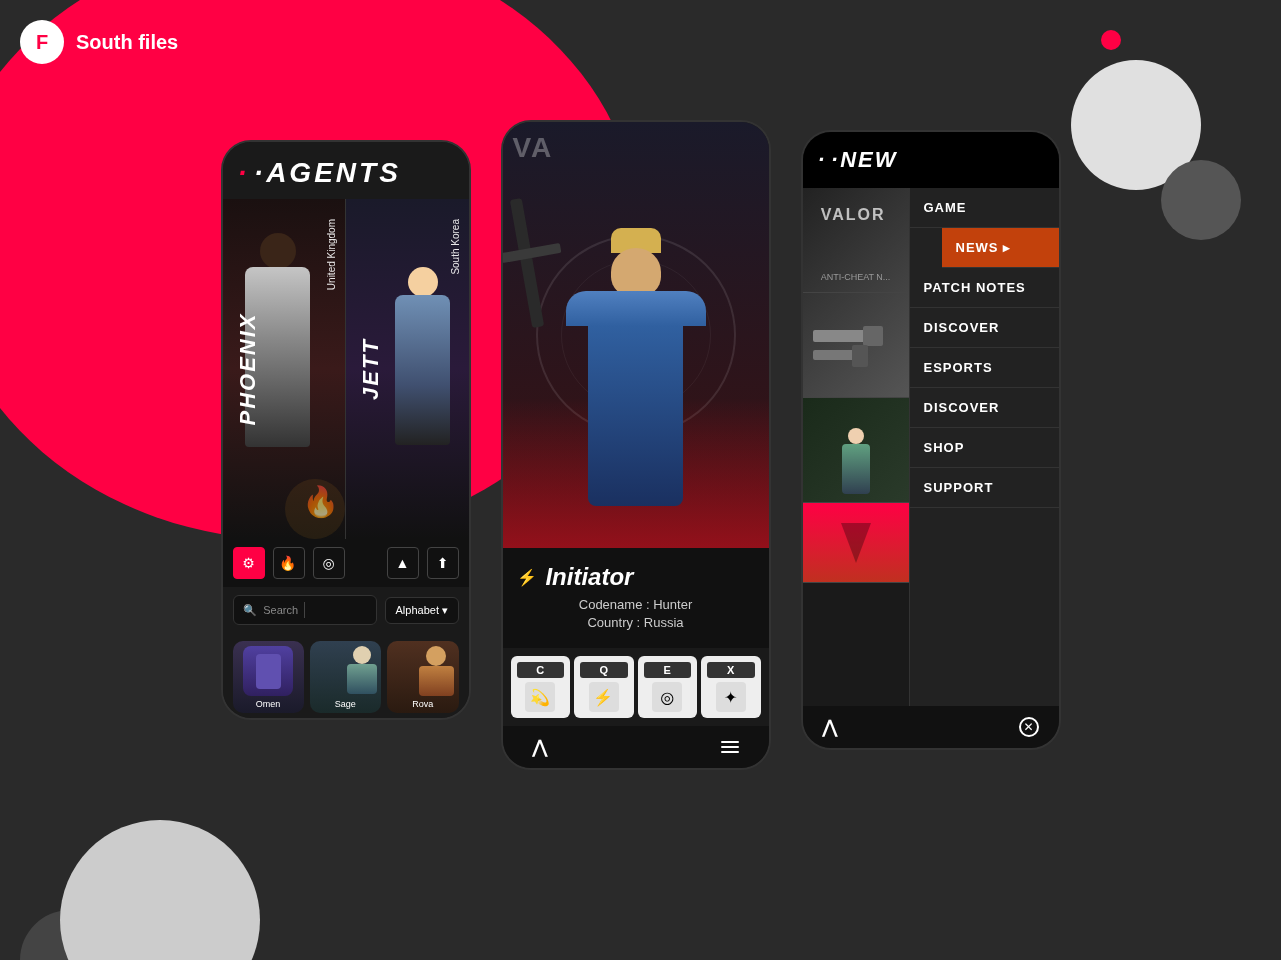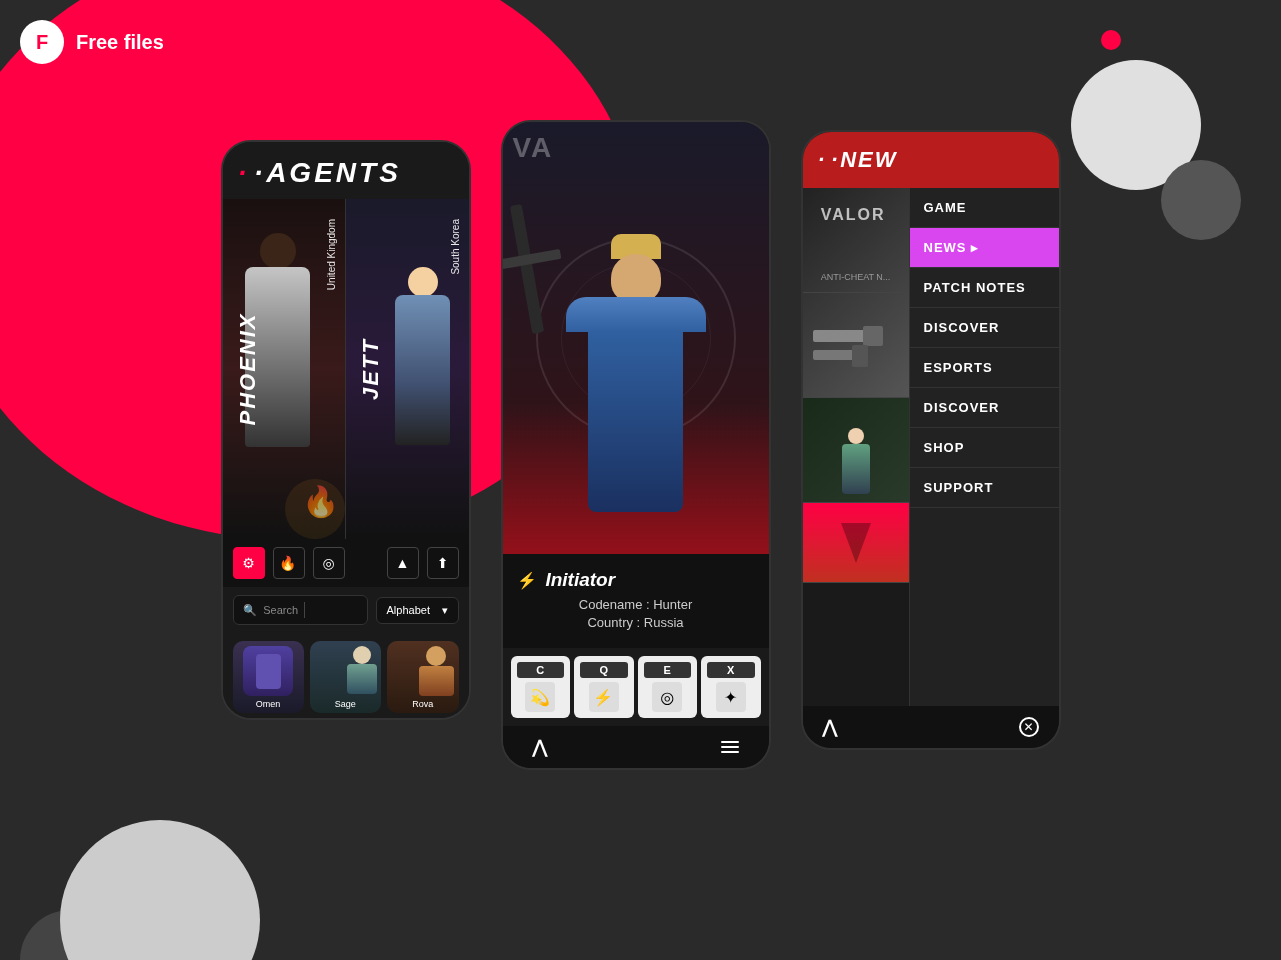--- a/index.html
+++ b/index.html
@@ -265,21 +265,21 @@
 
     .sort-btn {
       background: #111;
       border: 1px solid #333;
       border-radius: 6px;
       padding: 6px 10px;
       color: #fff;
       font-size: 11px;
       display: flex;
       align-items: center;
-      gap: 12px;
+      gap: 3px;
     }
 
     .agents-grid {
       display: flex;
       gap: 6px;
       padding: 8px 10px;
       background: #1a1a1a;
     }
 
     .agent-thumb {
@@ -366,21 +366,21 @@
       margin-bottom: 6px;
     }
 
     .role-icon {
       color: #f04;
       font-size: 16px;
     }
 
     .role-name {
       color: #fff;
-      font-size: 19px;
+      font-size: 24px;
       font-weight: bold;
       font-style: italic;
     }
 
     .codename-line, .country-line {
       color: #ccc;
       font-size: 13px;
       text-align: center;
       margin-bottom: 3px;
     }
@@ -434,21 +434,21 @@
     }
 
     
     .phone-3-content {
       height: 100%;
       display: flex;
       flex-direction: column;
     }
 
     .phone-3-header {
-      background: #b91c1c;
+      background: #000000;
       padding: 15px;
     }
 
     .phone-3-title {
       color: #fff;
       font-size: 22px;
       font-weight: 900;
       letter-spacing: 2px;
       text-transform: uppercase;
       font-style: italic;
@@ -516,21 +516,22 @@
       padding: 12px 14px;
       color: #fff;
       font-size: 13px;
       font-weight: bold;
       letter-spacing: 1px;
       border-bottom: 1px solid #333;
       cursor: pointer;
     }
 
     .menu-item-active {
-      background: #d946ef;
+      background: #c2410c;
+      margin-left: 32px;
     }
 
     .phone-3-nav {
       background: #111;
       display: flex;
       align-items: center;
       justify-content: space-between;
       padding: 10px 20px;
     }
 
@@ -658,21 +659,21 @@
 <div class="bg-circle-white"></div>
 <div class="bg-circle-gray"></div>
 <div class="bg-circle-red-small"></div>
 <div class="bg-circle-dark-bottom-left"></div>
 <div class="bg-circle-light-bottom-left"></div>
 
 <div class="header">
   <div class="header-logo">
     <span>F</span>
   </div>
-  <span class="header-title">Free files</span>
+  <span class="header-title">South files</span>
 </div>
 
 <div class="phones-container">
 
   <div class="phone phone-1">
 
     <div class="phone-1-header">
       <div class="phone-1-title">·AGENTS</div>
     </div>
 

